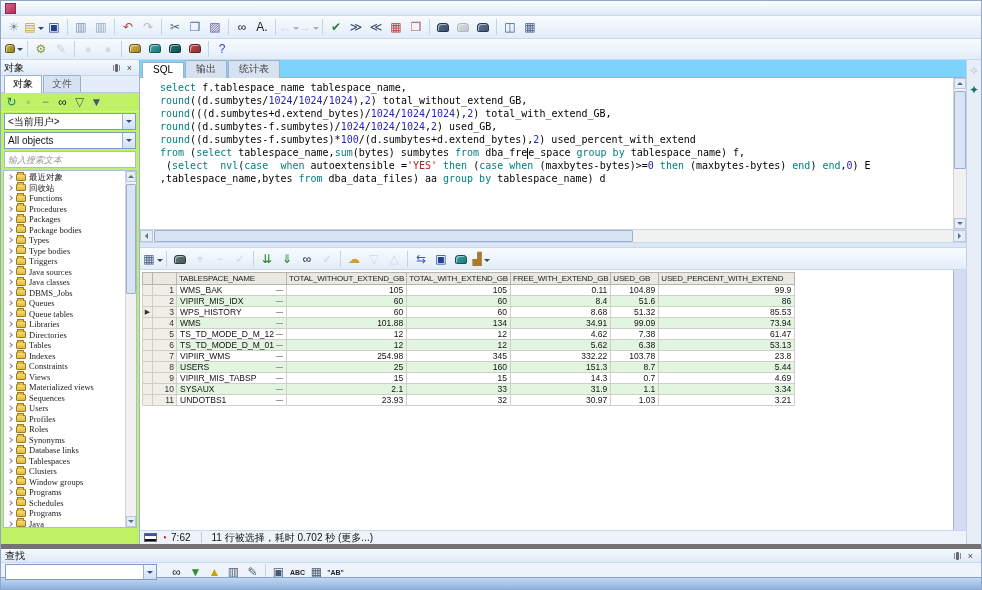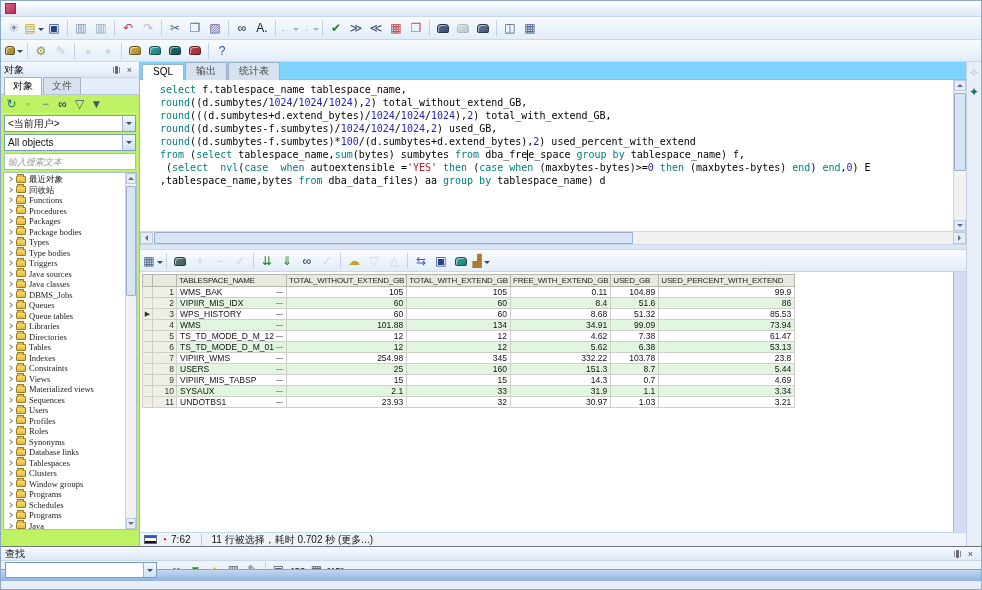--- a/index.html
+++ b/index.html
@@ -106,21 +106,21 @@
   .flag-icon i:nth-child(2){background:#fff}
   .flag-icon i:nth-child(3){background:#111}
   .clock-icon{color:#c01010;font-size:10px;line-height:10px}
   .ssep{width:1px;height:11px;background:#b9c8dd;margin:0 6px}
   .msg{white-space:nowrap}
 
   .right-strip{width:15px;flex:none;background:#e8eef7;border-left:1px solid #c3d2e4;display:flex;flex-direction:column;align-items:center;padding-top:4px;gap:6px}
   .right-strip .icon{width:13px;height:13px}
 
   
-  .findpanel{height:23px;border-top:1px solid #737373;background:#eef3fa;flex:none}
+  .findpanel{height:33px;border-top:5px solid #737373;background:#eef3fa;flex:none}
   .find-header{height:14px;display:flex;align-items:center;background:linear-gradient(#f4f9fe,#dfeaf7);border-bottom:1px solid #c8d8ec;padding:0 4px;font-size:10px}
   .find-header .ttl{flex:1}
   .find-toolbar{height:18px;display:flex;align-items:center;padding:0 4px;gap:2px}
   .find-combo{width:152px;height:16px;margin:0;flex:none}
   .find-combo input{flex:1;border:none;outline:none;font-size:10px;min-width:0;height:100%;background:transparent;font-family:"Liberation Sans",sans-serif}
   .ficons{display:flex;align-items:center;margin-left:8px}
   .ficons .icon{width:19px;height:16px}
 
   .bottom-strip{height:12px;flex:none;background:linear-gradient(#c3d7f0,#8fb3e0);border-top:1px solid #7fa3d4}
 </style>

